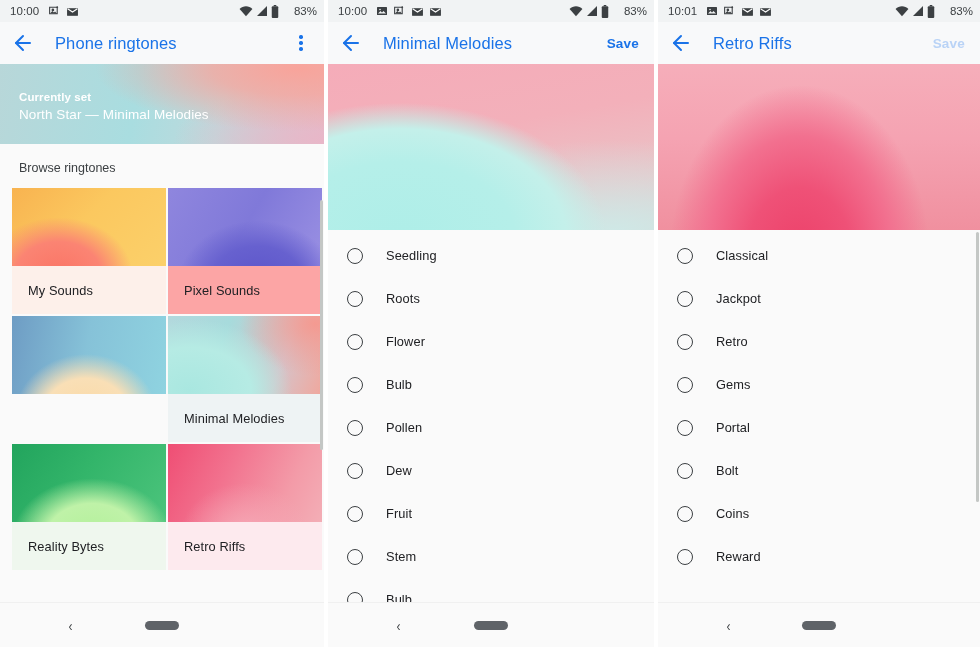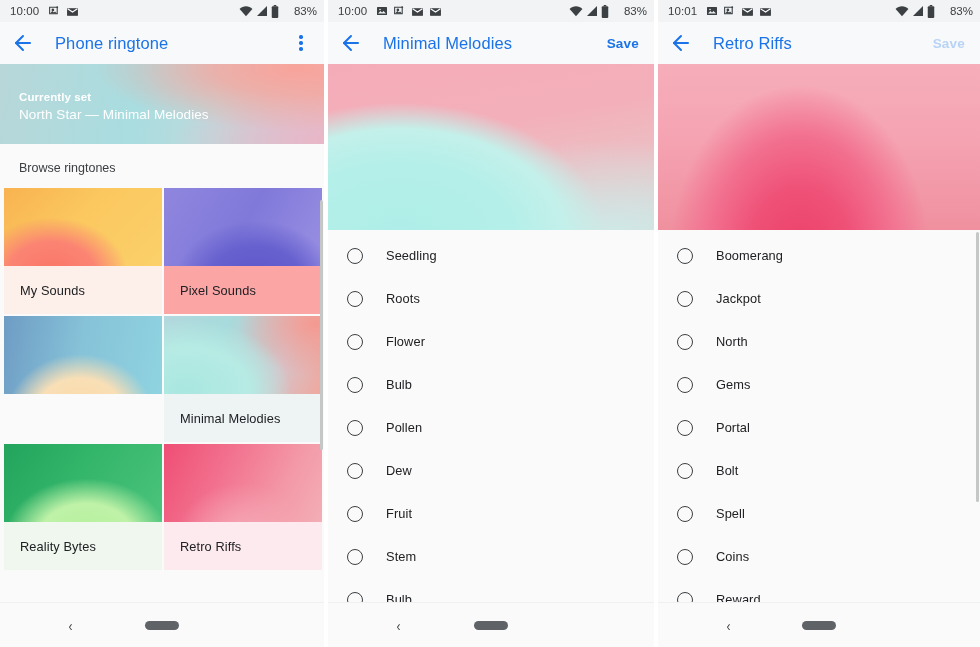--- a/index.html
+++ b/index.html
@@ -101,21 +101,21 @@
     background: #fafafa;
     padding: 17px 0 13px 19px;
     font-size: 12.5px;
     color: #3c4043;
     flex: 0 0 auto;
   }
   .grid {
     display: grid;
     grid-template-columns: 1fr 1fr;
     gap: 2px 2px;
-    padding: 0 2px 0 4px;
+    padding: 0 2px 0 12px;
     background: #fafafa;
     flex: 1 1 auto;
     align-content: start;
     overflow: hidden;
   }
   .tile { overflow: hidden; cursor: pointer; }
   .tile-art { height: 78px; width: 100%; }
   .tile-label {
     height: 48px;
     display: flex; align-items: center;
@@ -272,21 +272,21 @@
           </svg>
         <span class="sb-batt">83%</span>
       </span>
     </div>
 
     <div class="appbar">
       <svg class="back-arrow" viewBox="0 0 24 24" fill="none" stroke="#1a73e8" stroke-width="2" stroke-linecap="round" stroke-linejoin="round">
           <path d="M19 12H5"></path>
           <path d="M12 19l-7-7 7-7"></path>
         </svg>
-      <span class="appbar-title">Phone ringtone</span>
+      <span class="appbar-title">Phone ringtones</span>
       <span class="appbar-spacer"></span>
       <span class="overflow">
           <i></i>
           <i></i>
           <i></i>
         </span>
     </div>
 
     <div class="current-banner">
       <div class="cb-text">
@@ -482,45 +482,41 @@
       <span class="appbar-title">Retro Riffs</span>
       <span class="appbar-spacer"></span>
       <span class="save-btn disabled">Save</span>
     </div>
 
     <div class="hero hero-retro"></div>
 
     <div class="list">
       <div class="list-item">
           <span class="radio"></span>
-          <span class="list-label">Boomerang</span>
+          <span class="list-label">Classical</span>
         </div>
       <div class="list-item">
           <span class="radio"></span>
           <span class="list-label">Jackpot</span>
         </div>
       <div class="list-item">
           <span class="radio"></span>
-          <span class="list-label">North</span>
+          <span class="list-label">Retro</span>
         </div>
       <div class="list-item">
           <span class="radio"></span>
           <span class="list-label">Gems</span>
         </div>
       <div class="list-item">
           <span class="radio"></span>
           <span class="list-label">Portal</span>
         </div>
       <div class="list-item">
           <span class="radio"></span>
           <span class="list-label">Bolt</span>
-        </div>
-      <div class="list-item">
-          <span class="radio"></span>
-          <span class="list-label">Spell</span>
         </div>
       <div class="list-item">
           <span class="radio"></span>
           <span class="list-label">Coins</span>
         </div>
       <div class="list-item">
           <span class="radio"></span>
           <span class="list-label">Reward</span>
         </div>
     </div>

